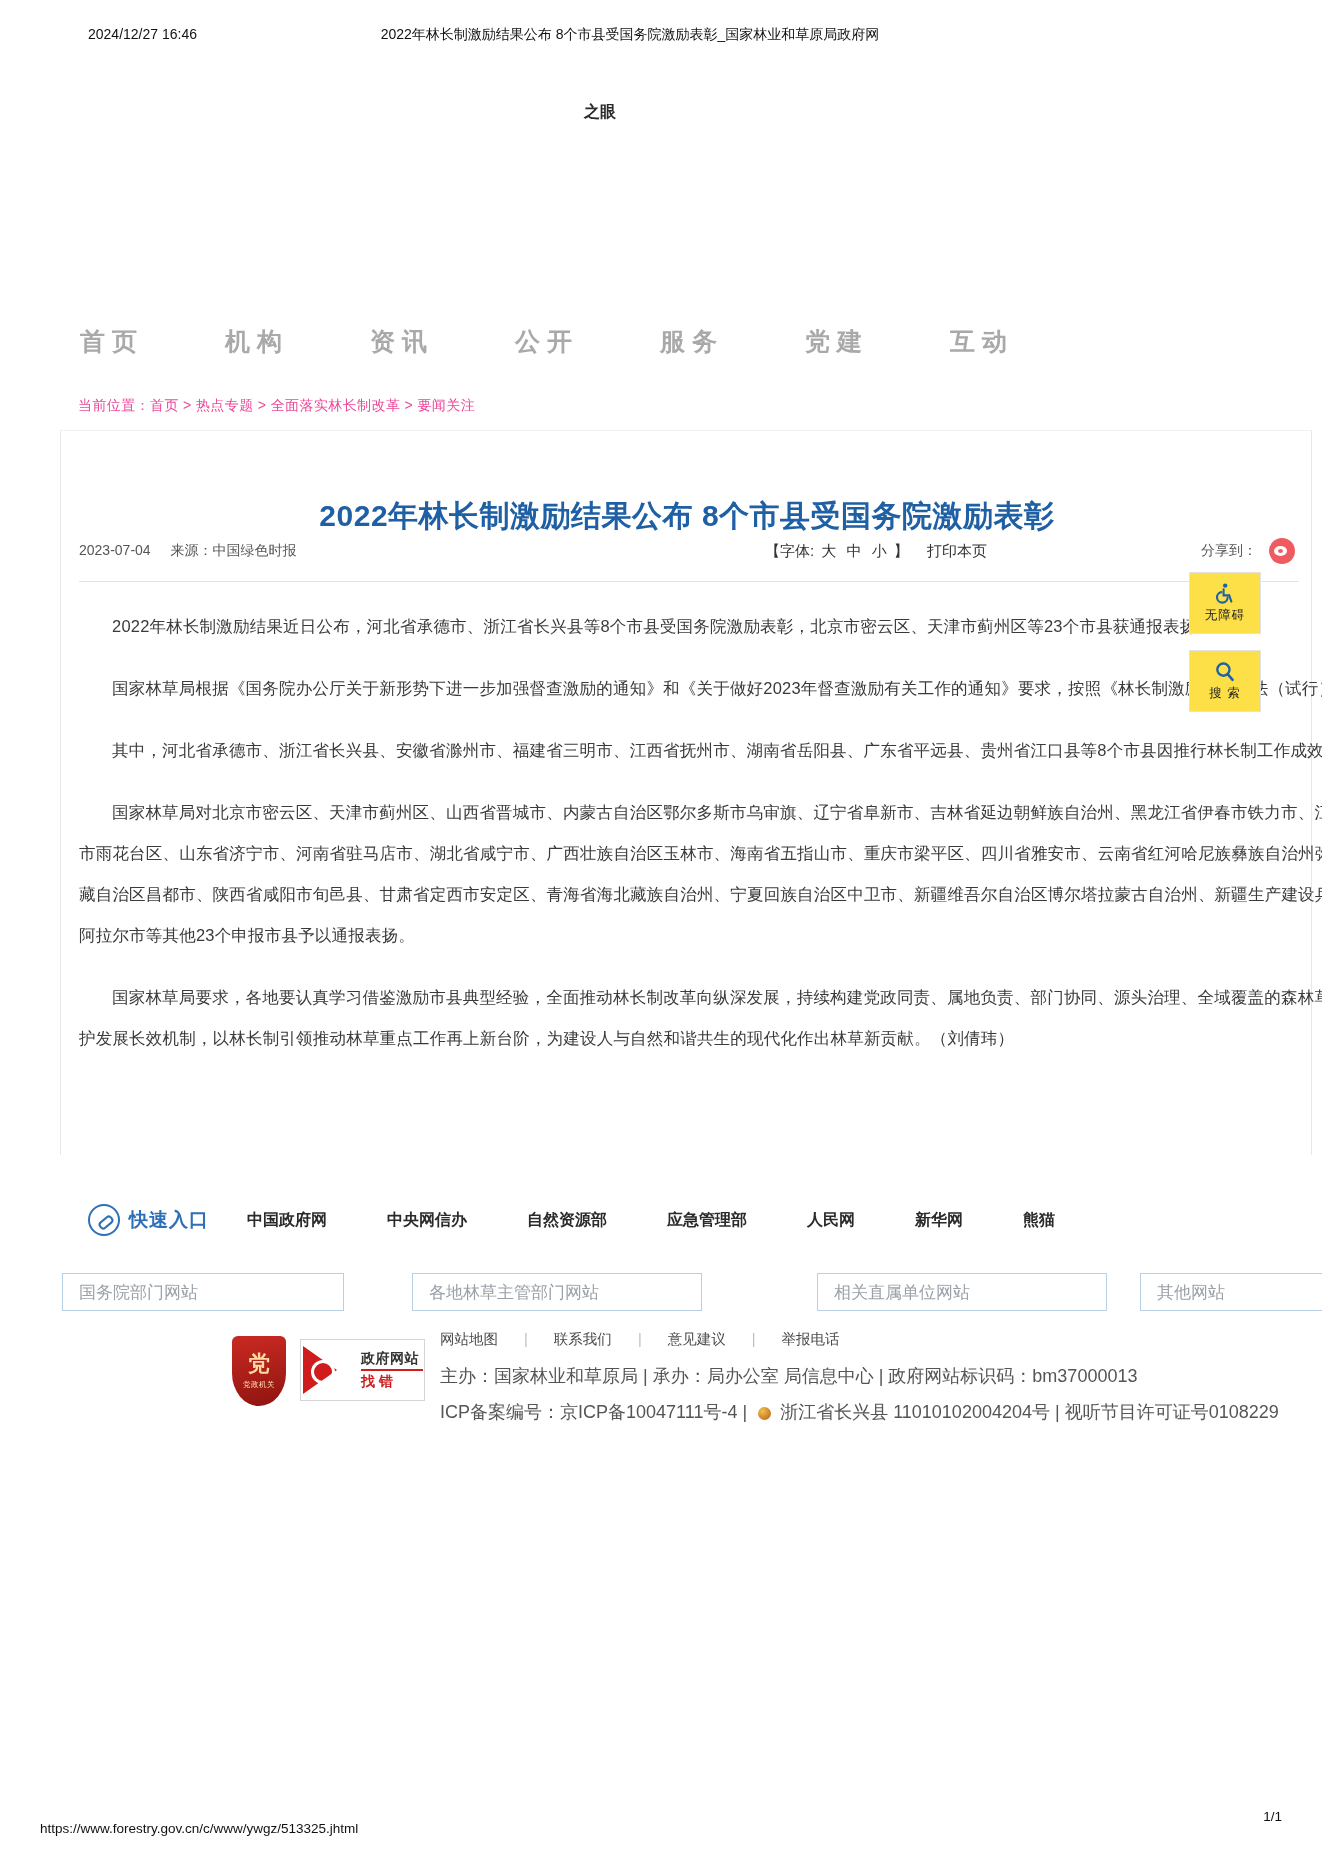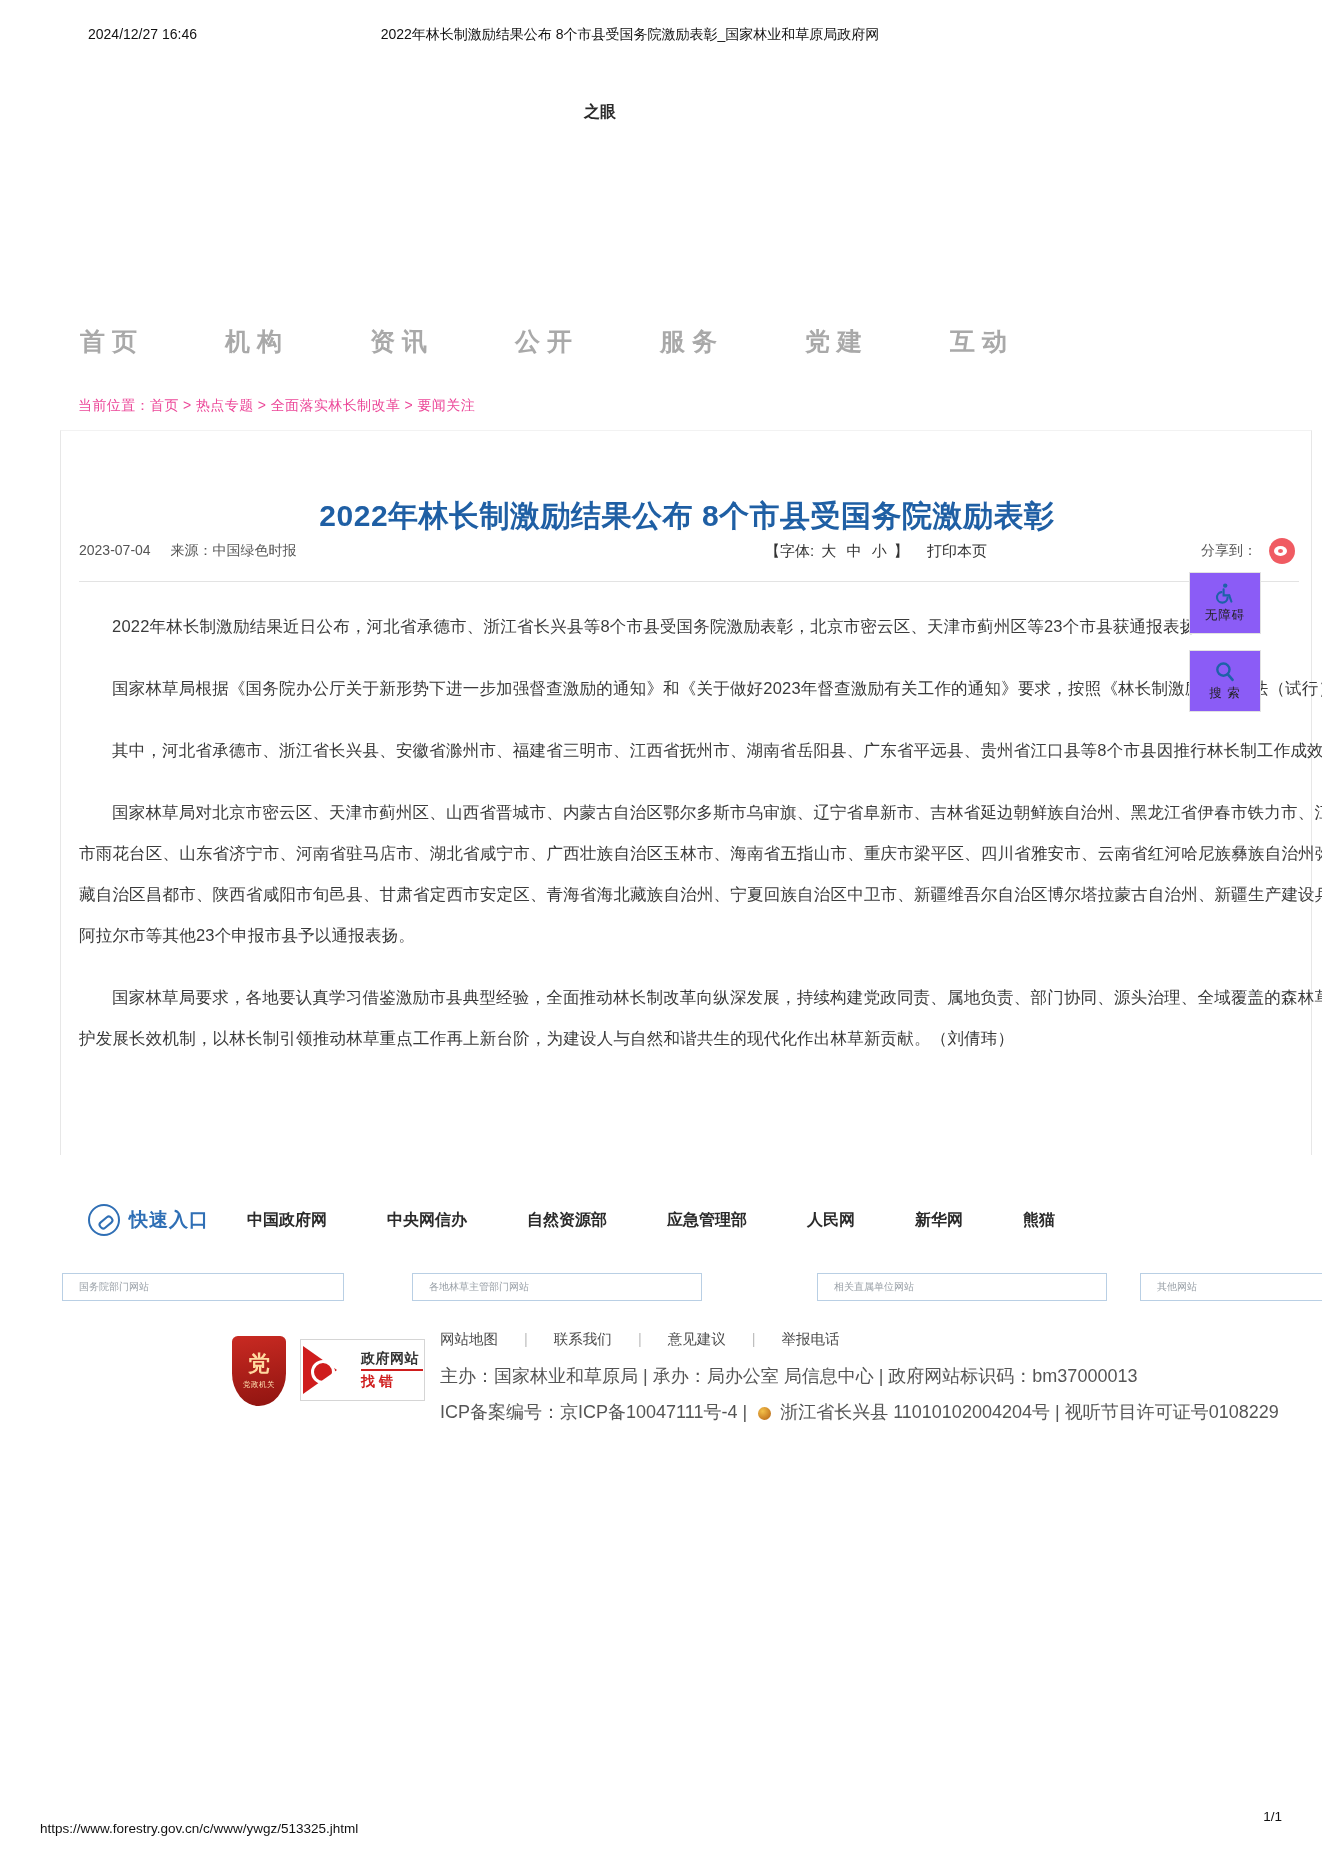--- a/index.html
+++ b/index.html
@@ -226,21 +226,21 @@
   
   .float-widgets {
     position: absolute;
     left: 1189px;
     top: 512px;
     width: 72px;
   }
   .float-btn {
     width: 72px;
     height: 62px;
-    background: #8b5cf6;
+    background: #fde047;
     border: 1px solid #e2e2e2;
     box-sizing: border-box;
     display: flex;
     flex-direction: column;
     align-items: center;
     justify-content: center;
     margin-bottom: 16px;
   }
   .float-btn .fb-label {
     font-size: 12.5px;
@@ -308,28 +308,28 @@
   .select-row {
     position: absolute;
     left: 62px;
     top: 1213px;
     width: 1290px;
     height: 40px;
   }
   .sel-box {
     position: absolute;
     top: 0;
-    height: 28px;
+    height: 38px;
     border: 1px solid #b9cfe4;
     background: #fff;
     box-sizing: border-box;
     display: flex;
     align-items: center;
     padding-left: 16px;
-    font-size: 10px;
+    font-size: 17px;
     color: #9aa1a8;
   }
 
   
   .bottom-footer {
     position: absolute;
     left: 0;
     top: 1270px;
     width: 1322px;
     height: 130px;

